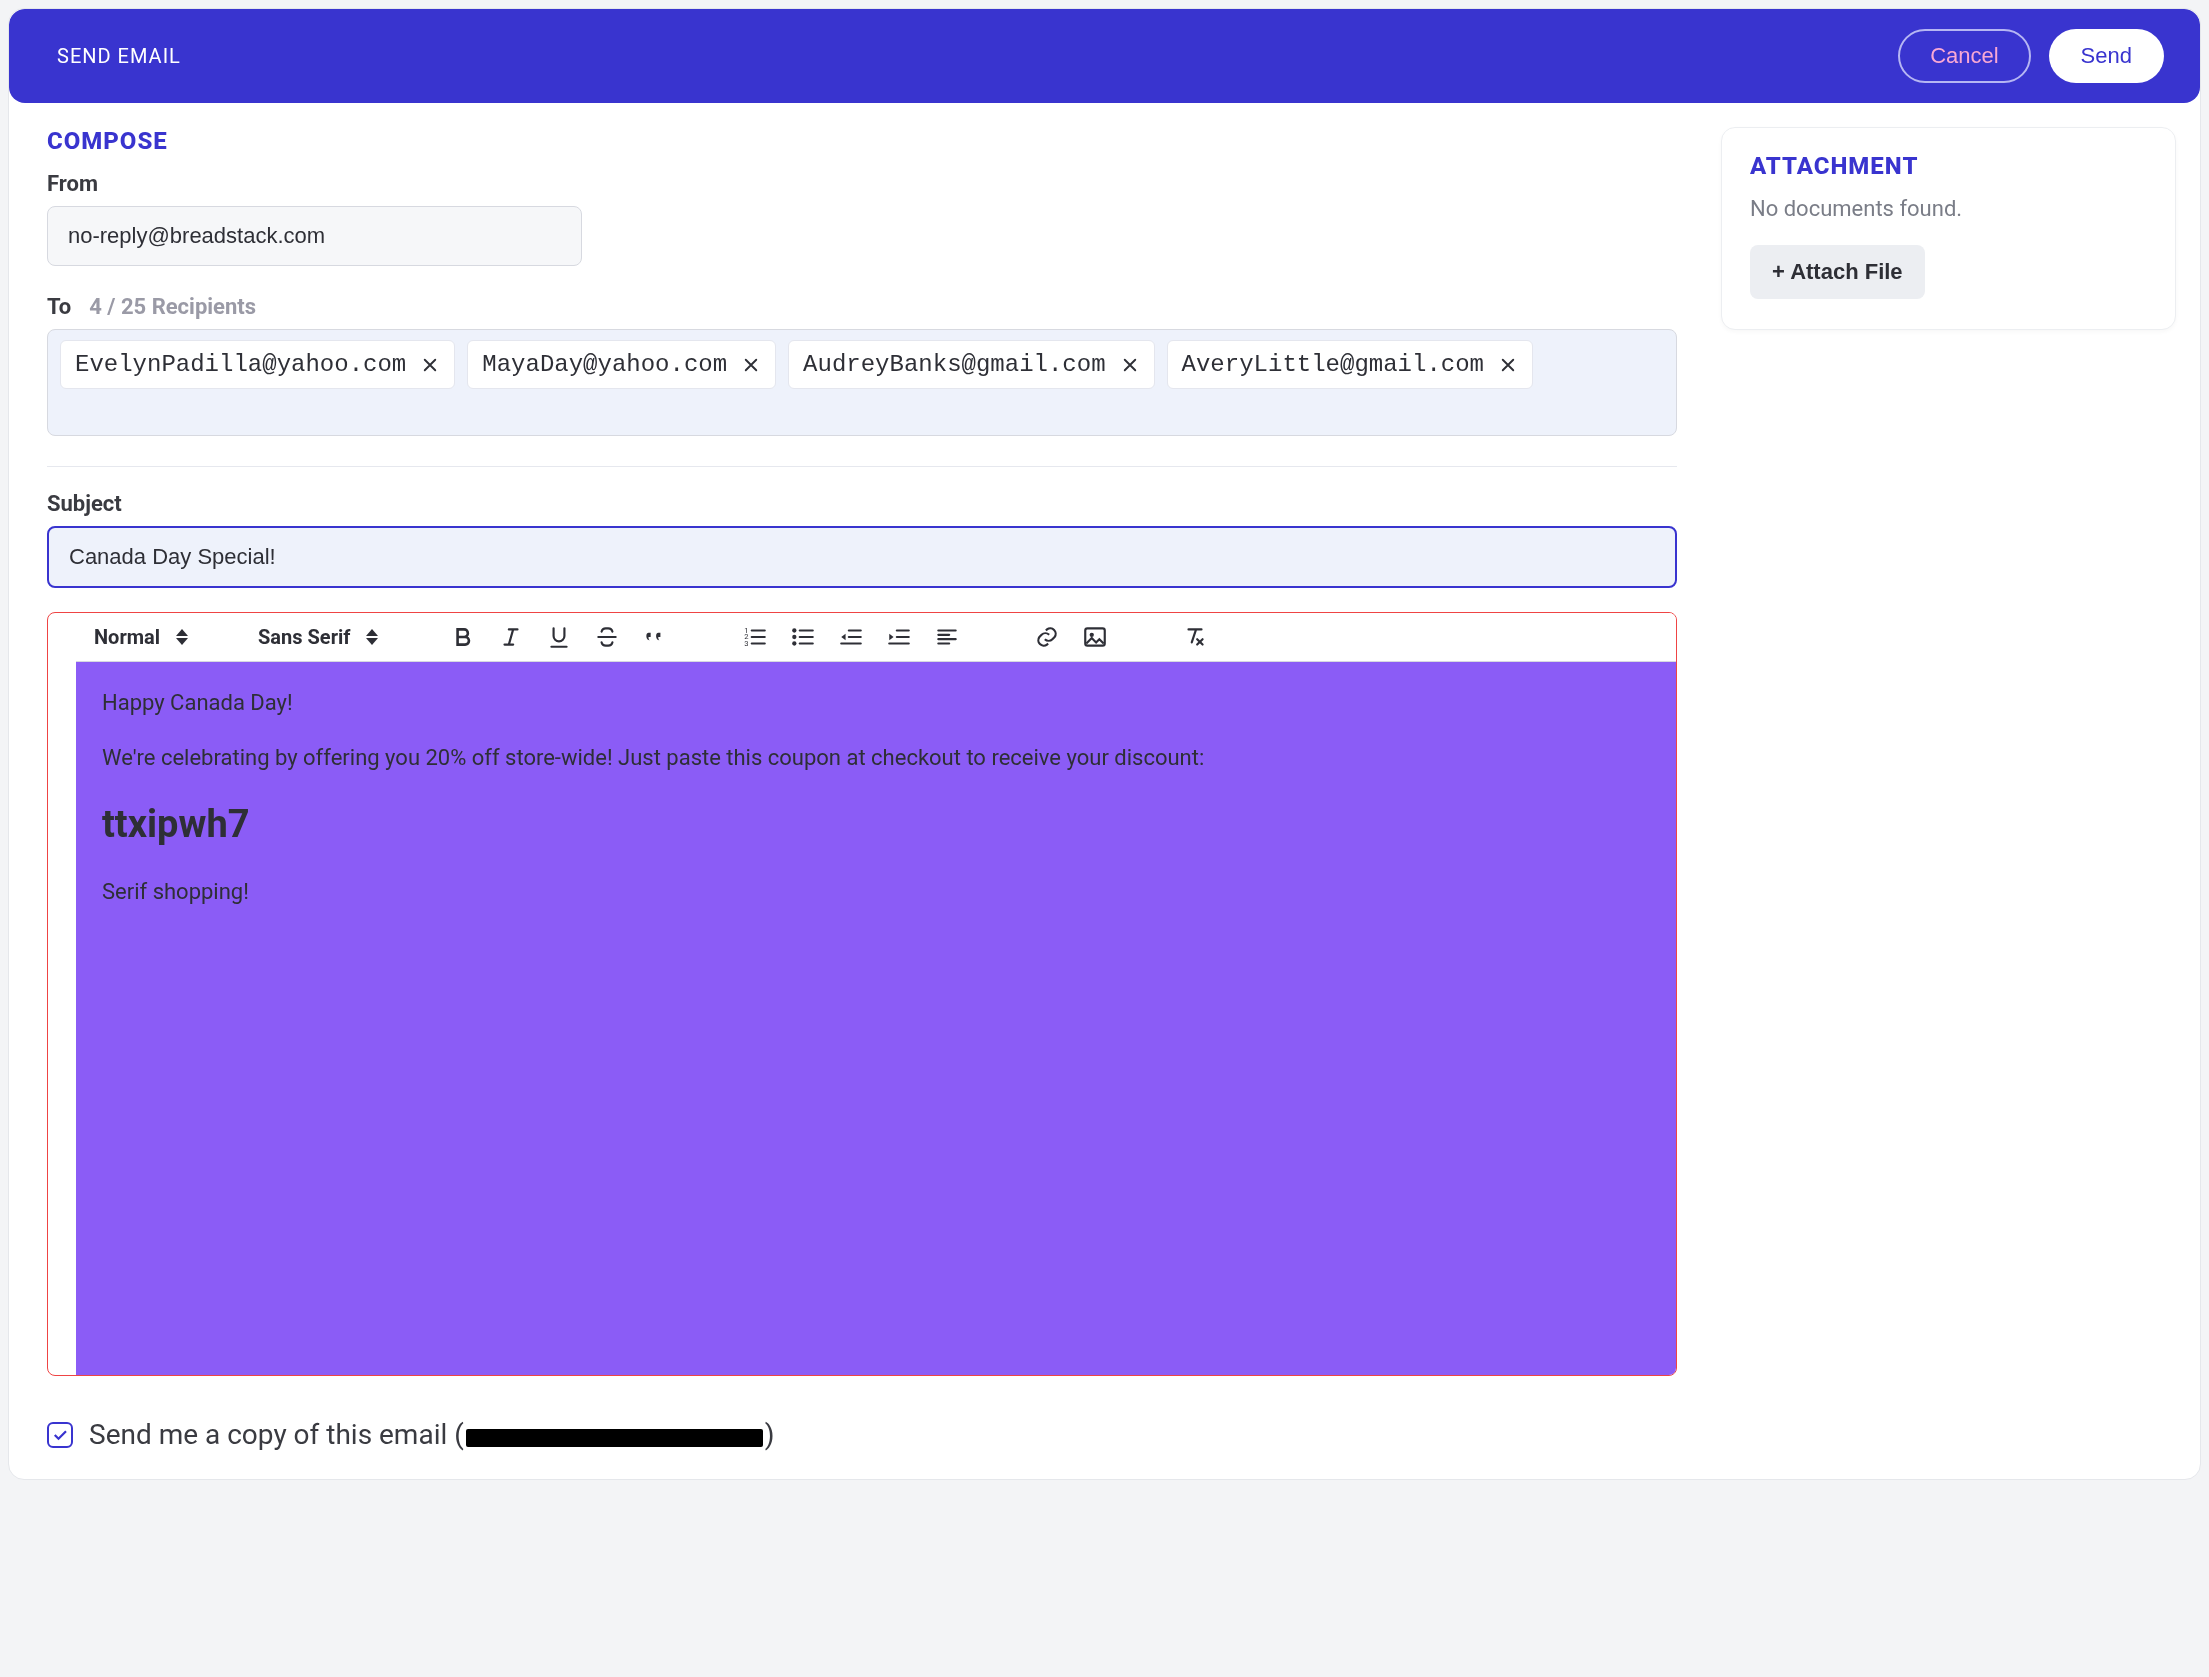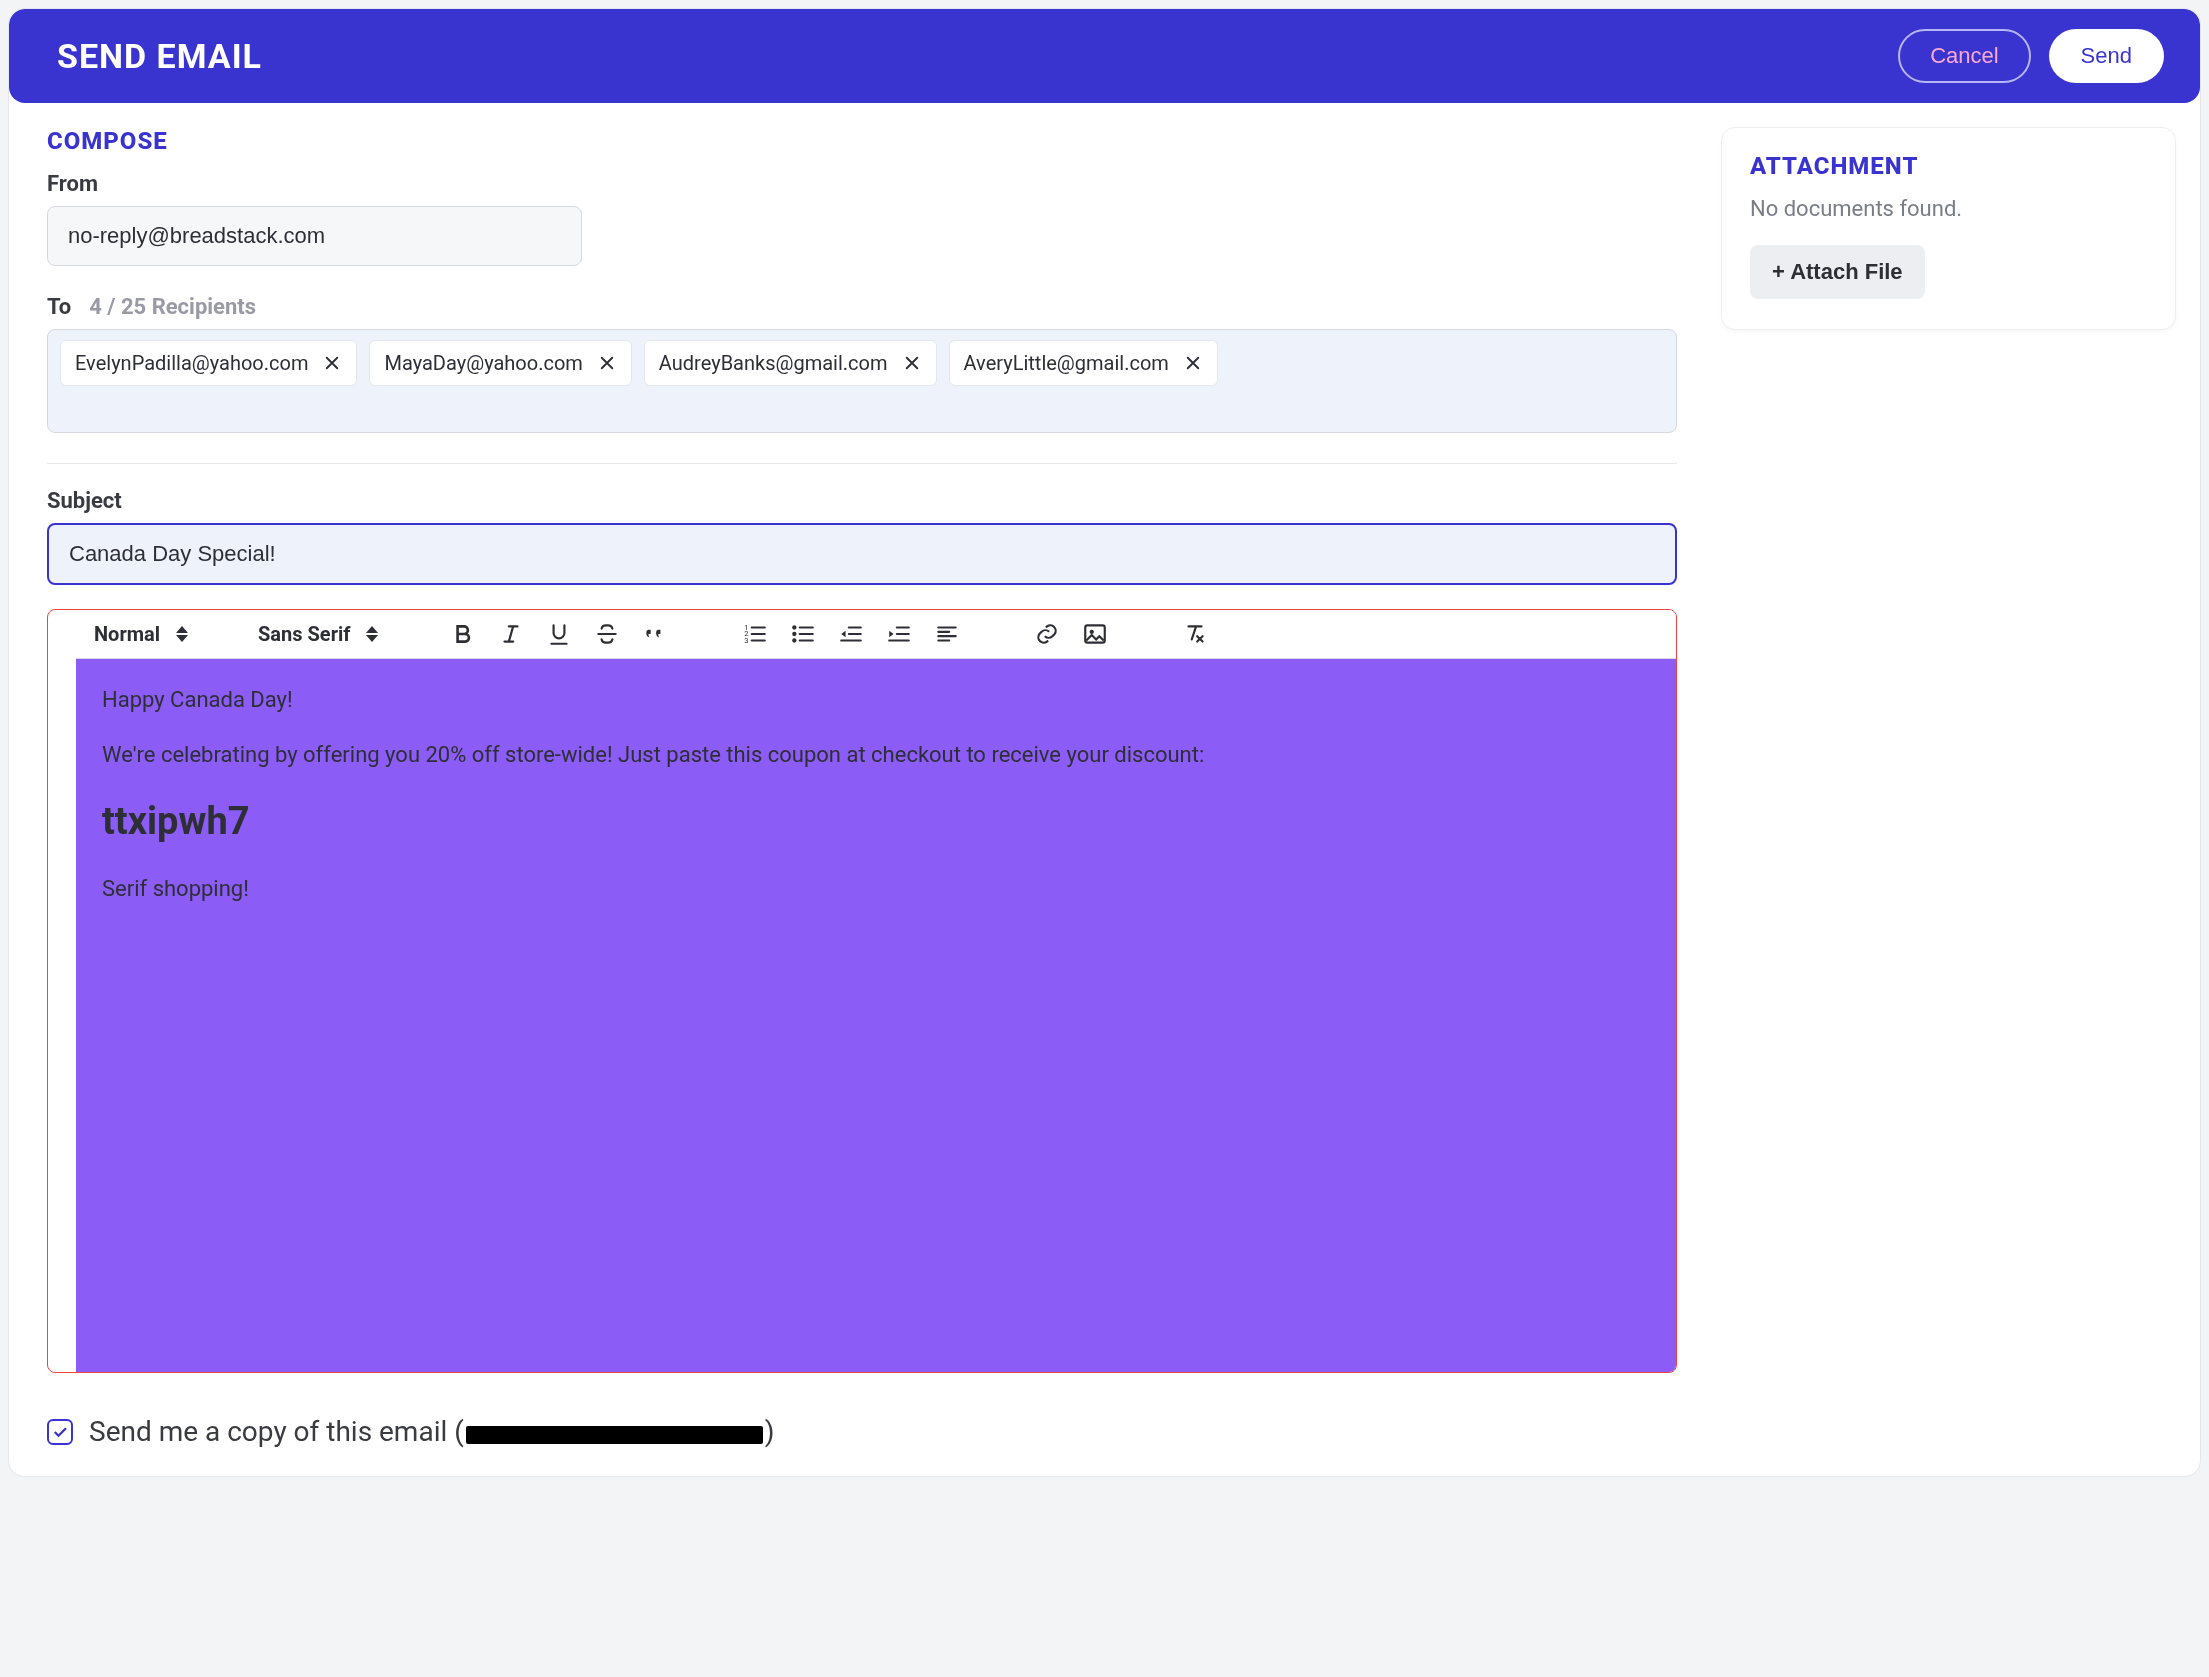--- a/index.html
+++ b/index.html
@@ -21,22 +21,22 @@
   .modal-header {
     background: #3934cf;
     color: #fff;
     display: flex;
     align-items: center;
     justify-content: space-between;
     padding: 20px 36px 20px 48px;
     border-radius: 16px;
   }
   .modal-title {
-    font-size: 34px;
-    font-weight: 700;
+    font-size: 20px;
+    font-weight: 400;
     letter-spacing: 1px;
     text-align: center;
   }
   .header-actions { display: flex; gap: 18px; align-items: center; }
   .btn {
     border-radius: 989px;
     padding: 12px 30px;
     font-size: 22px;
     cursor: pointer;
     border: 2px solid transparent;
@@ -109,22 +109,23 @@
     margin-bottom: 30px;
   }
   .chip {
     background: #fff;
     border: 1px solid #e4e6ee;
     border-radius: 6px;
     padding: 10px 14px;
     display: flex;
     align-items: center;
     gap: 14px;
-    font-size: 20px;
-    color: #2e2f36;
+    font-size: 24px;
+    color: #2e2f36;
+    font-family: Liberation Mono, monospace;
   }
   .chip .close {
     width: 20px; height: 20px;
     display: inline-flex; align-items: center; justify-content: center;
     cursor: pointer;
   }
 
   hr.divider { border: none; border-top: 1px solid #e6e8ee; margin: 6px 0 24px 0; }
 
   .subject-input {

